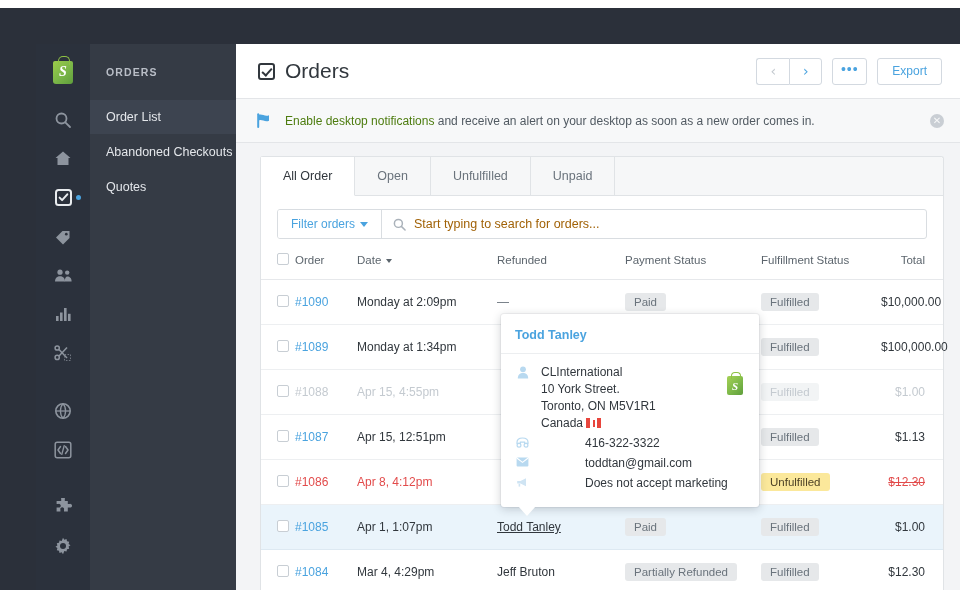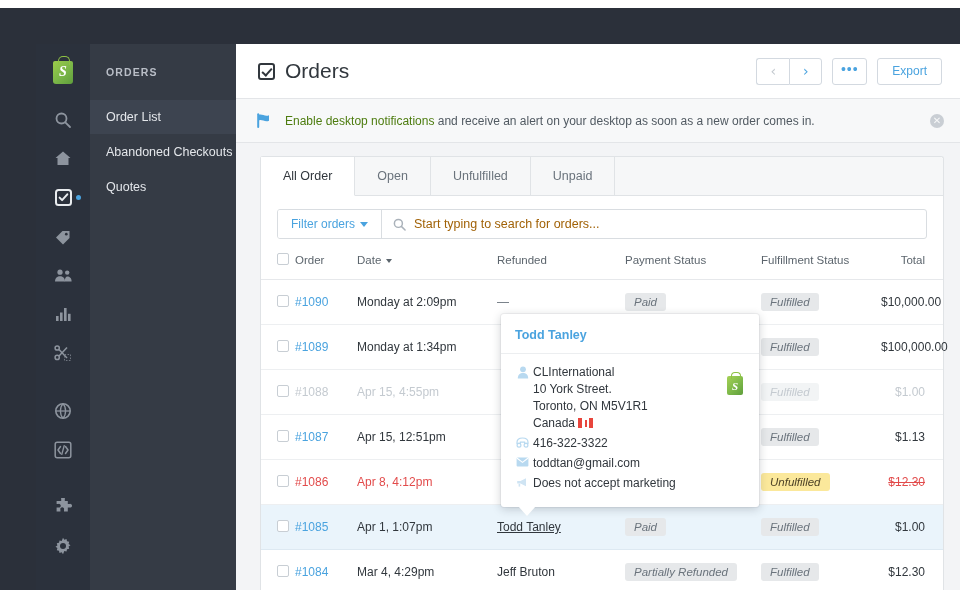--- a/index.html
+++ b/index.html
@@ -169,21 +169,21 @@
   .cbox {
     width: 12px; height: 12px; border: 1px solid #c8ced4; border-radius: 2px;
     background: #fff; display: inline-block; cursor: pointer;
   }
   .order-link { color: #4aa3df; text-decoration: none; }
   .sort-caret { display: inline-block; margin-left: 5px; width: 0; height: 0;
     border-left: 3.5px solid transparent; border-right: 3.5px solid transparent;
     border-top: 4.5px solid #5c656d; vertical-align: middle; }
   .badge {
     display: inline-block; padding: 3px 9px; border-radius: 3px;
-    font-size: 11.5px; background: #e6e8ea; color: #6a737c; white-space: nowrap; font-style: italic;
+    font-size: 11.5px; background: #e6e8ea; color: #6a737c; white-space: nowrap;
   }
   .badge.warn { background: #fbe89b; color: #4d4226; }
   .row-muted td, .row-muted .order-link, .row-muted .badge { color: #c4cad0 !important; }
   .row-muted .badge { background: #f2f4f5; }
   .row-alert td { color: #e24b4b; }
   .row-alert .order-link { color: #e24b4b; }
   .row-alert .c-total { color: #e24b4b; text-decoration: line-through; }
   .row-sel { background: #eaf4fb; }
   .row-sel td { border-bottom-color: #dde9f2; }
   .cust-link { color: #31373d; text-decoration: underline; }
@@ -199,23 +199,23 @@
   .popover:after {
     content: ""; position: absolute; left: 17px; bottom: -9px;
     width: 0; height: 0; border-left: 9px solid transparent;
     border-right: 9px solid transparent; border-top: 10px solid #ffffff;
   }
   .pop-head {
     padding: 11px 14px 10px 14px; border-bottom: 1px solid #eceef0;
   }
   .pop-name { color: #4aa3df; font-size: 12.5px; font-weight: bold; cursor: pointer; }
   .pop-body { padding: 10px 14px 12px 14px; position: relative; }
-  .pop-line { display: flex; align-items: flex-start; gap: 3px; margin-bottom: 3px; }
+  .pop-line { display: flex; align-items: flex-start; gap: 11px; margin-bottom: 3px; }
   .pop-ico { width: 15px; flex: none; display: flex; justify-content: center; padding-top: 2px; }
-  .pop-text { font-size: 12px; color: #31373d; line-height: 17px; }
+  .pop-text { font-size: 12px; color: #31373d; line-height: 17px; margin-left: 44px; }
   .pop-addr { font-size: 12px; color: #31373d; line-height: 17px; }
   .flag-ca {
     display: inline-block; width: 15px; height: 10px; background: #fff;
     border-left: 4px solid #e8453c; border-right: 4px solid #e8453c;
     position: relative; vertical-align: -1px; margin-left: 3px;
   }
   .flag-ca:after {
     content: ""; position: absolute; left: 2.5px; top: 1.5px; width: 2px; height: 7px;
     background: #e8453c;
   }

